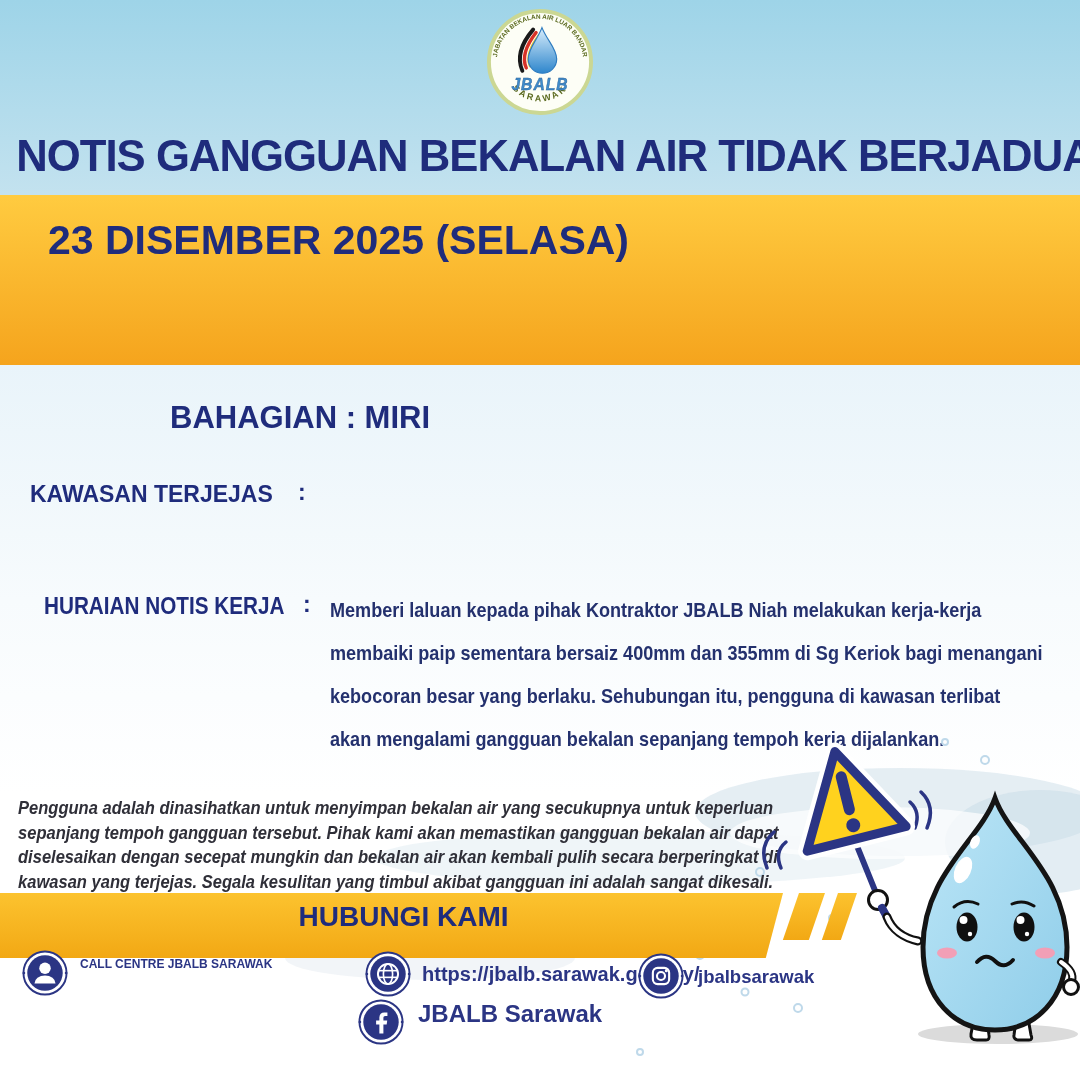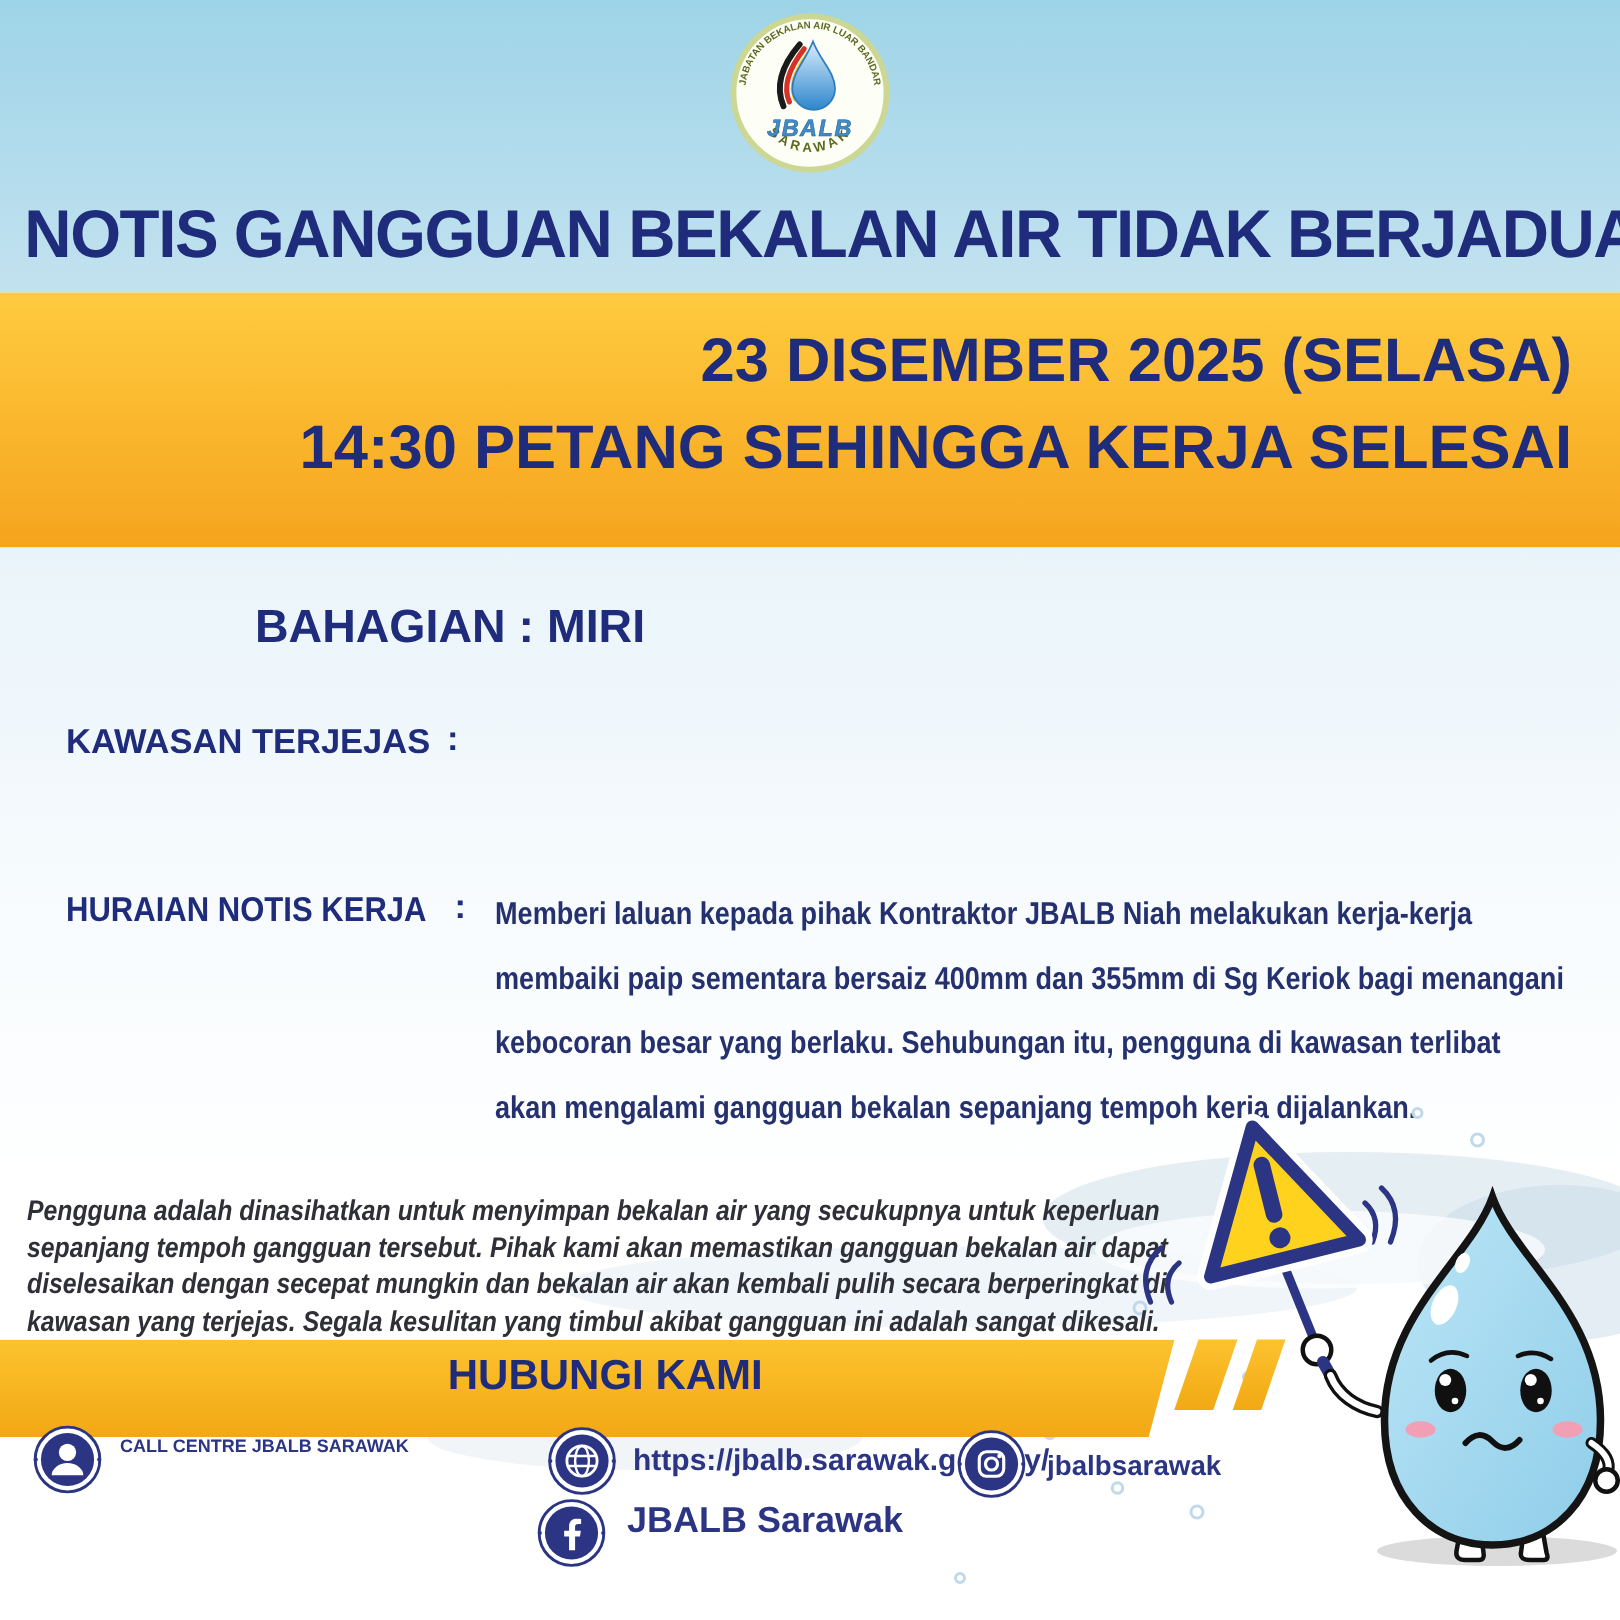--- a/index.html
+++ b/index.html
@@ -8,30 +8,30 @@
   
   .sec-header{position:absolute;top:0;left:0;width:1080px;height:195px;
               background:linear-gradient(180deg,#9ED4E8 0%,#C3E2EF 100%);}
   .logo-wrap{position:absolute;top:8px;left:486px;width:108px;height:108px;}
   .poster-title{position:absolute;top:130px;left:0;width:1080px;text-align:center;
                 font-size:45px;font-weight:bold;color:#1F2C7C;letter-spacing:-1px;
                 white-space:nowrap;transform:scaleX(.97);transform-origin:center top;}
   
   .sec-date{position:absolute;top:195px;left:0;width:1080px;height:170px;
             background:linear-gradient(180deg,#FFCB40 0%,#F5A41D 100%);
-            color:#1F2C7C;font-weight:bold;text-align:right;}
+            color:#1F2C7C;font-weight:bold;text-align:left;}
   .date-line1{position:absolute;top:22px;left:48px;width:1000px;font-size:41px;white-space:nowrap;}
   .date-line2{position:absolute;top:80px;left:48px;width:1000px;font-size:41px;white-space:nowrap;}
   
   .sec-body{position:absolute;top:365px;left:0;width:1080px;height:428px;
             background:linear-gradient(180deg,#E9F4FA 0%,#F7FBFD 55%,#FFFFFF 100%);}
   .navy{color:#1F2C7C;font-weight:bold;}
   .region-bahagian{position:absolute;top:400px;left:170px;font-size:31px;white-space:nowrap;}
   .region-daerah{position:absolute;top:396px;left:576px;font-size:31px;white-space:nowrap;}
-  .kawasan-label{position:absolute;top:481px;left:44px;font-size:23px;white-space:nowrap;}
+  .kawasan-label{position:absolute;top:481px;left:30px;font-size:23px;white-space:nowrap;}
   .kawasan-colon{position:absolute;top:479px;left:298px;font-size:23px;}
   .kawasan-text{position:absolute;top:477px;left:328px;width:736px;font-size:18px;
                 line-height:29px;font-weight:bold;color:#17171F;text-align:justify;}
   .huraian-label{position:absolute;top:593px;left:44px;font-size:23px;white-space:nowrap;
                  transform:scaleX(.9);transform-origin:left top;}
   .huraian-colon{position:absolute;top:591px;left:303px;font-size:23px;}
   .huraian-text{position:absolute;top:588px;left:330px;width:830px;font-size:21px;
                 line-height:43px;font-weight:bold;color:#24316E;
                 transform:scaleX(.86);transform-origin:left top;}
   
@@ -94,21 +94,20 @@
       <path d="M54 28 C 45 40, 41 50, 45 59" stroke="#F2C51D" stroke-width="3" fill="none" stroke-linecap="round"></path>
       <path d="M57 20 C 52 33, 43 41, 43 52 A 14.5 14.5 0 0 0 72 52 C 72 41, 62 33, 57 20 Z" fill="url(#dropGrad)" stroke="#2E7CC0" stroke-width="1.2"></path>
       <text x="55" y="84" font-size="16" font-style="italic" font-weight="bold" fill="#3F8CCB" stroke="#2B5F96" stroke-width="0.4" text-anchor="middle" letter-spacing="1" font-family="Liberation Sans,sans-serif">JBALB</text>
     </svg>
   </div>
 
   <div class="poster-title">NOTIS GANGGUAN BEKALAN AIR TIDAK BERJADUAL</div>
 
   <div class="sec-date">
     <div class="date-line1">23 DISEMBER 2025 (SELASA)</div>
-    <div class="date-line2">14:30 PETANG SEHINGGA KERJA SELESAI</div>
   </div>
 
   <div class="sec-body"></div>
 
   <div class="region-bahagian navy">BAHAGIAN : MIRI</div>
 
   <div class="kawasan-label navy">KAWASAN TERJEJAS</div>
   <div class="kawasan-colon navy">:</div>
 
   <div class="huraian-label navy">HURAIAN NOTIS KERJA</div>

